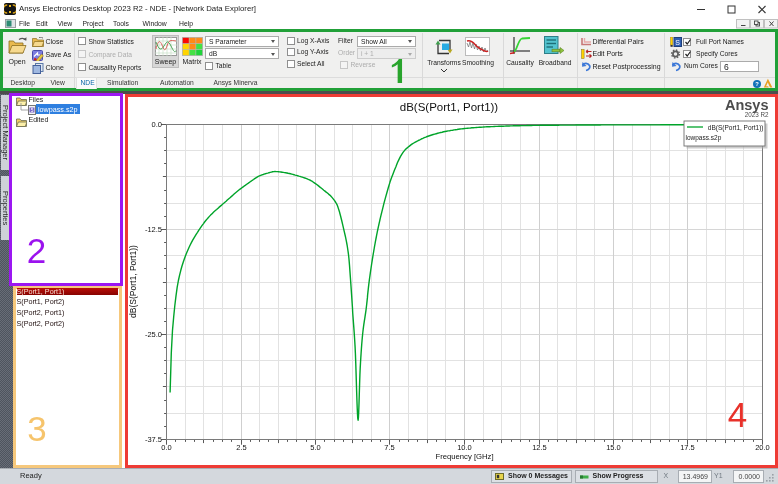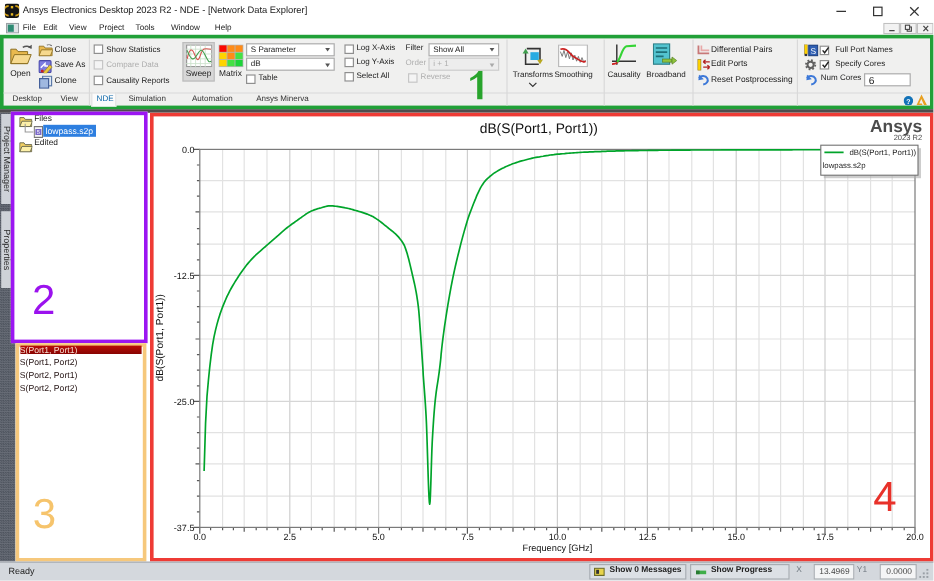--- a/index.html
+++ b/index.html
@@ -311,21 +311,21 @@
 <div class="abs t9" style="left:28.5px;top:116px;">Edited</div>
 
 <div class="abs" style="left:13px;top:286px;width:108.5px;height:181.5px;background:#fff;border:3.5px solid #f6c87c;"></div>
 <div class="abs" style="left:16.5px;top:288px;width:101.5px;height:7px;background:linear-gradient(#bb0f08,#870301);"></div>
 <div class="abs" style="left:16.5px;top:288.5px;font-size:7.2px;line-height:6.5px;color:#f7ddd2;white-space:nowrap;">S(Port1, Port1)</div>
 <div class="abs" style="left:16.5px;top:297.4px;font-size:7.2px;color:#221111;white-space:nowrap;">S(Port1, Port2)</div>
 <div class="abs" style="left:16.5px;top:308px;font-size:7.2px;color:#221111;white-space:nowrap;">S(Port2, Port1)</div>
 <div class="abs" style="left:16.5px;top:318.7px;font-size:7.2px;color:#221111;white-space:nowrap;">S(Port2, Port2)</div>
 
 <div class="abs" style="left:0;top:468px;width:778px;height:16px;background:#d4d8dd;border-top:1px solid #a8adb3;"></div>
-<div class="abs" style="left:7px;top:471px;font-size:7.5px;color:#222;white-space:nowrap;">Ready</div>
+<div class="abs" style="left:20px;top:471px;font-size:7.5px;color:#222;white-space:nowrap;">Ready</div>
 <div class="abs" style="left:490.5px;top:469.5px;width:81px;height:13px;background:#dce0e5;border:1px solid #a8adb3;"></div>
 <svg class="abs" style="left:495px;top:472.5px" width="9" height="7" viewBox="0 0 9 7">
  <rect x="0.5" y="0.5" width="8" height="6" fill="#e8d44c" stroke="#6b6b2a"></rect>
  <rect x="1.8" y="1.8" width="2.4" height="3.4" fill="#333"></rect>
 </svg>
 <div class="abs" style="left:508px;top:471.5px;font-size:7px;font-weight:bold;color:#222;white-space:nowrap;">Show 0 Messages</div>
 <div class="abs" style="left:574.5px;top:469.5px;width:83.5px;height:13px;background:#dce0e5;border:1px solid #a8adb3;"></div>
 <svg class="abs" style="left:580px;top:473.5px" width="9" height="6" viewBox="0 0 9 6">
  <rect x="0" y="1.5" width="8.5" height="3" fill="#3fae49"></rect>
  <rect x="0" y="1.5" width="3" height="3" fill="#2a7a33"></rect>

